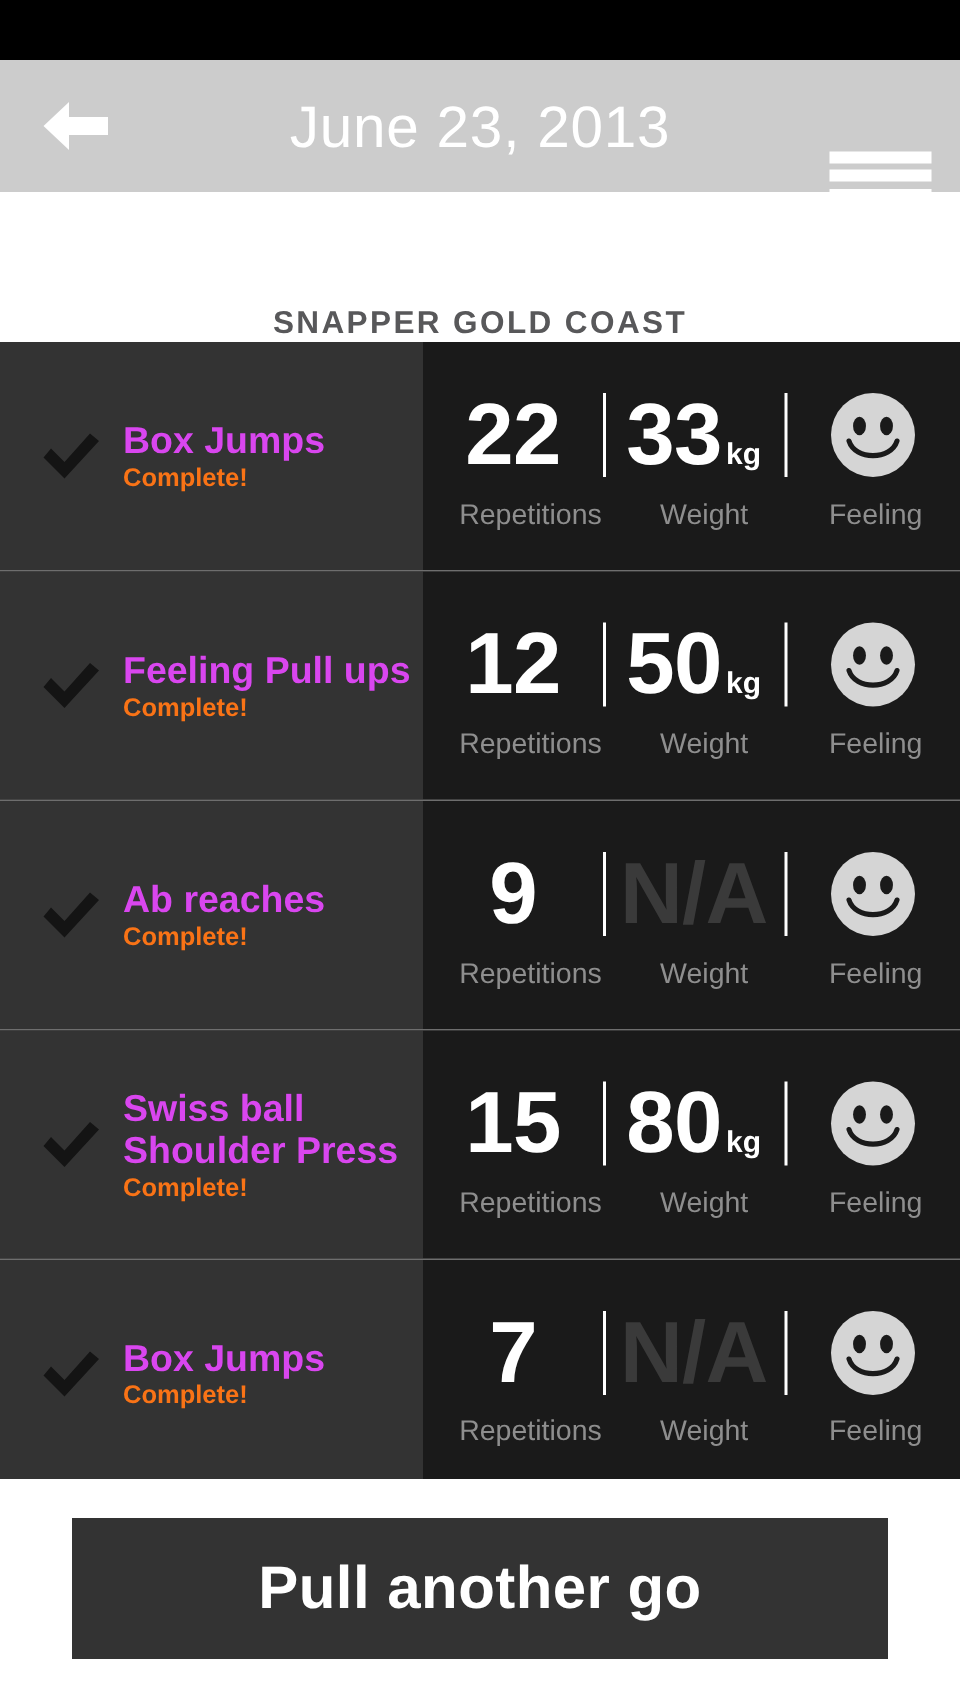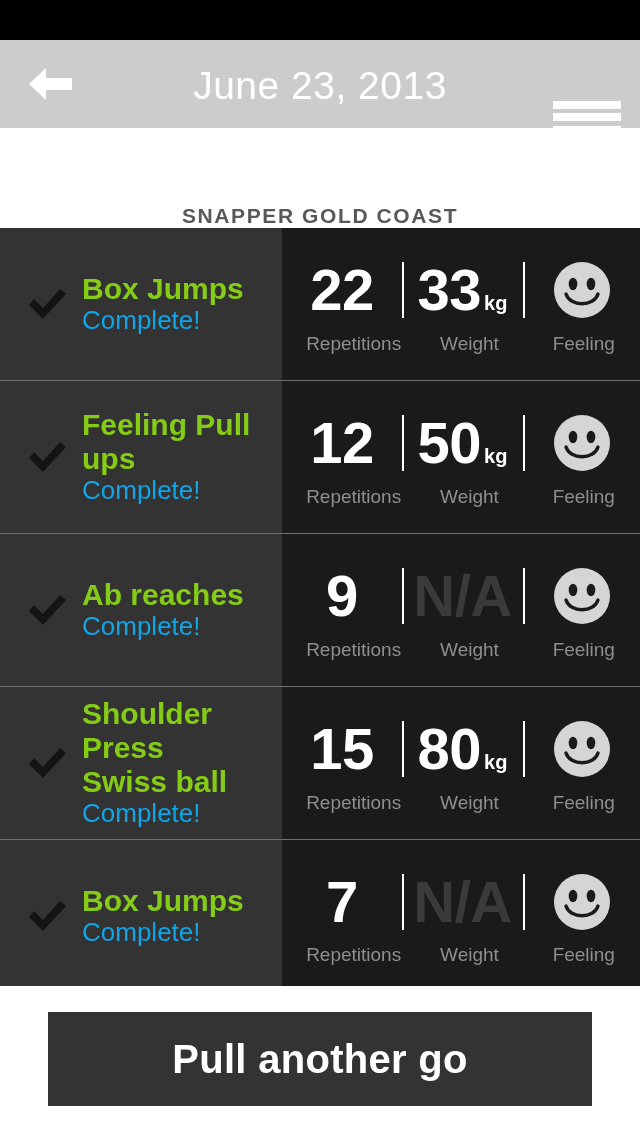--- a/index.html
+++ b/index.html
@@ -132,28 +132,28 @@
     margin-right: 14px;
     width: 42px;
     height: 36px;
   }
   .ex-text {
     flex: 1 1 auto;
     padding-right: 6px;
     line-height: 1.13;
   }
   .ex-name {
-    color: #84cc16;
-    font-size: 30px;
+    color: #d946ef;
+    font-size: 25px;
     font-weight: 700;
   }
   .ex-status {
-    color: #0ea5e9;
-    font-size: 26px;
-    font-weight: 400;
+    color: #f97316;
+    font-size: 17px;
+    font-weight: 700;
   }
 
   .row-right {
     position: absolute;
     left: 282px; top: 0;
     width: 358px; height: 100%;
     background: #1a1a1a;
   }
   .stats {
     position: absolute;
@@ -379,22 +379,22 @@
             <div class="lbl lbl-feel">Feeling</div>
           </div>
         </div>
       </div>
       <div class="row">
         <div class="row-left">
           <svg class="check-icon" viewBox="0 0 42 36">
             <path d="M3 19 L8 13 L17 22 L34 3 L40 8 L17 33 Z" fill="#141414"></path>
           </svg>
           <div class="ex-text">
+            <div class="ex-name">Swiss ball</div>
             <div class="ex-name">Shoulder Press</div>
-            <div class="ex-name">Swiss ball</div>
             <div class="ex-status">Complete!</div>
           </div>
         </div>
         <div class="row-right">
           <div class="stats">
             <div class="stat stat-reps">
               <span class="num">15</span>
             </div>
             <div class="stat stat-weight">
               <span class="num">80</span>

